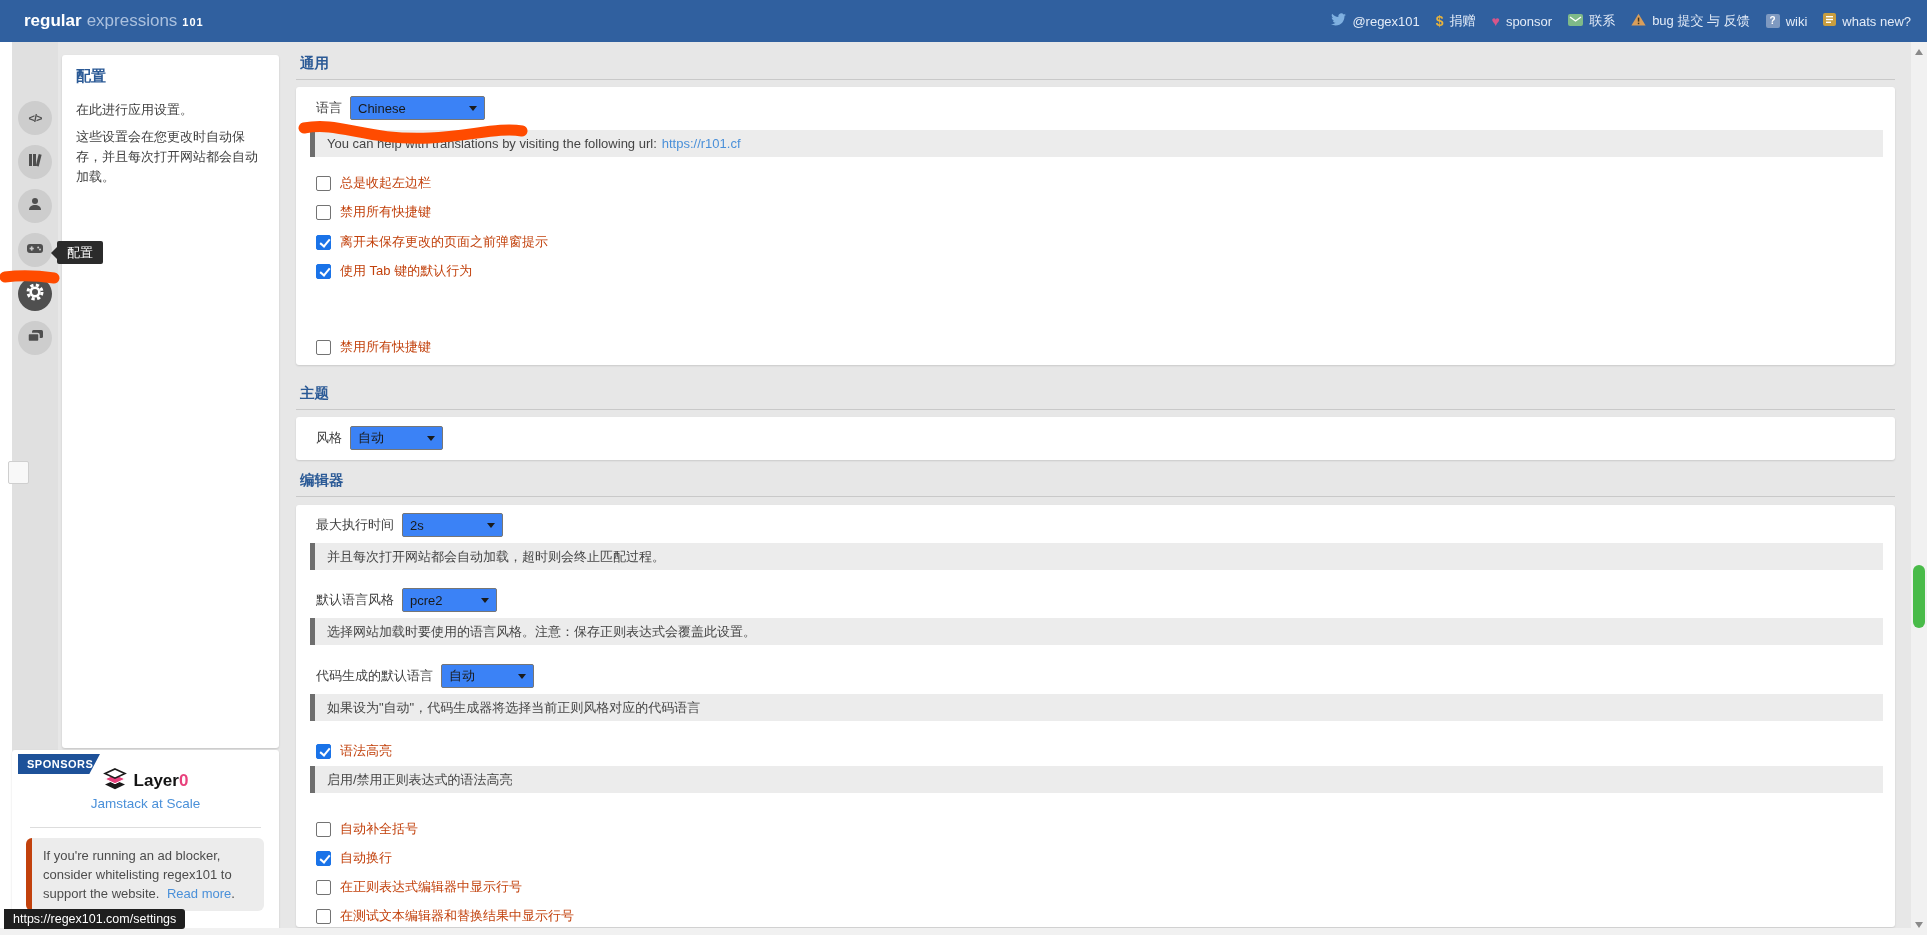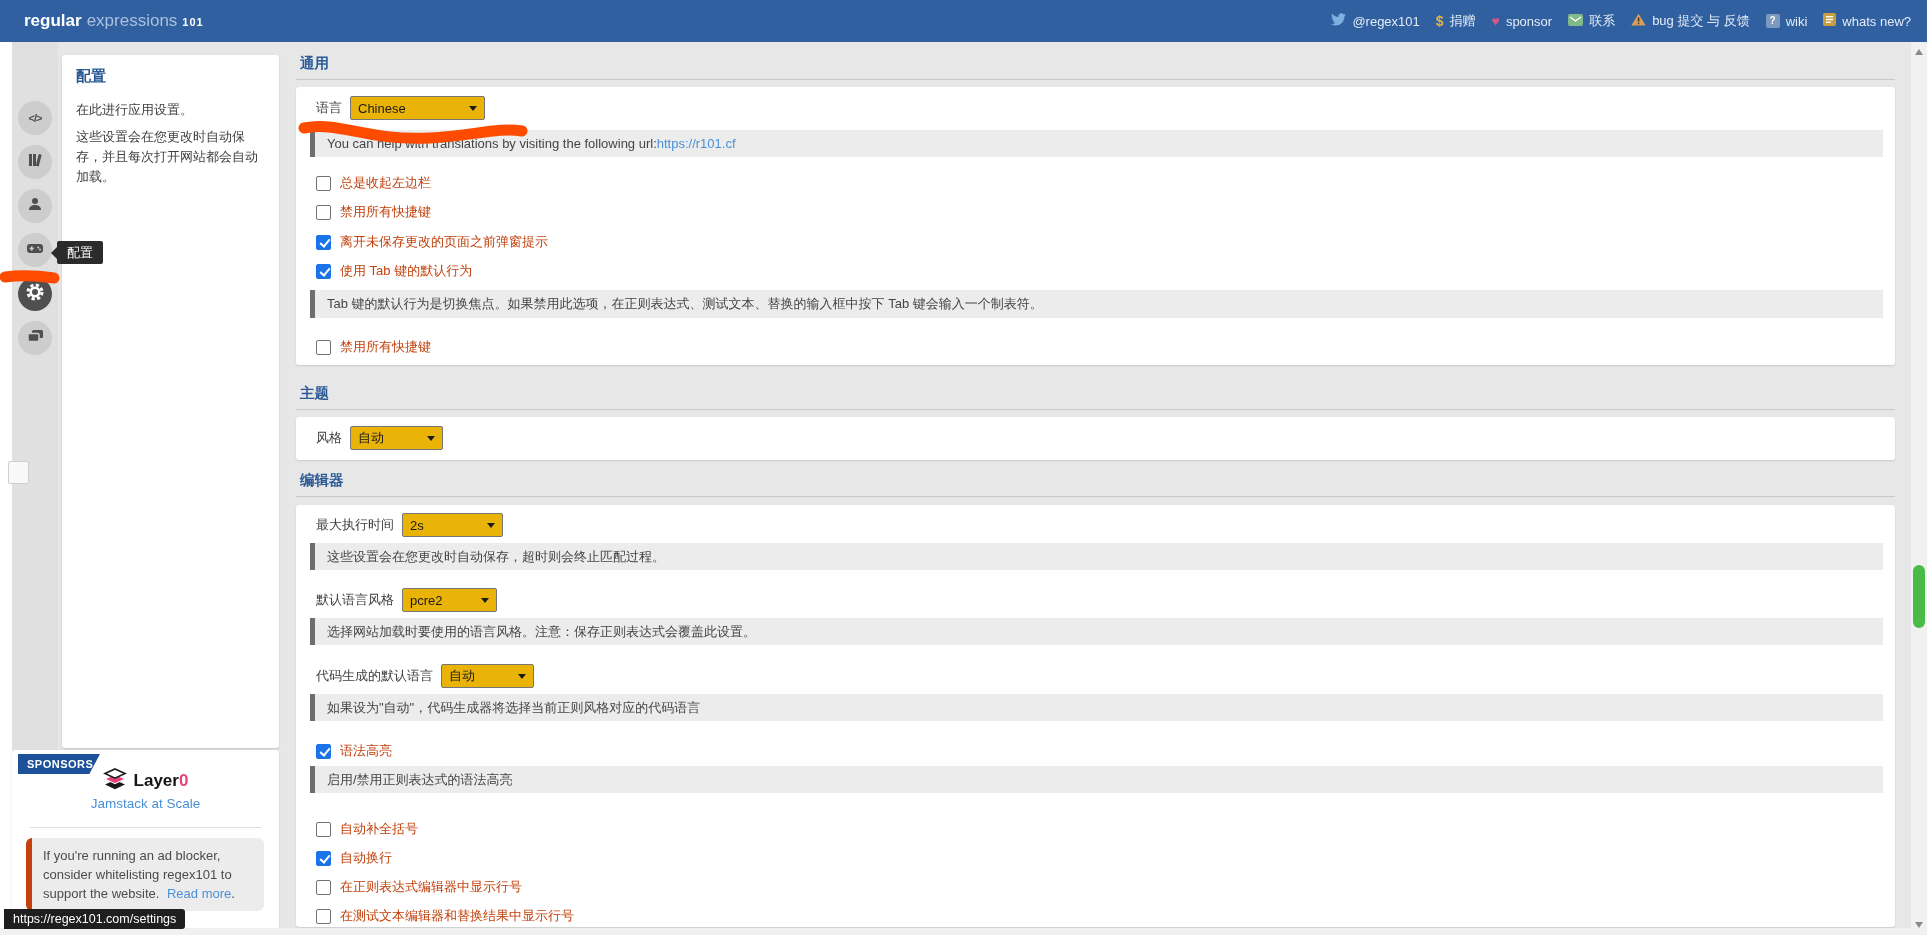--- a/index.html
+++ b/index.html
@@ -45,21 +45,21 @@
   .panel-title{position:absolute;left:14px;top:12px;font-size:15px;font-weight:bold;color:#2b5a96;}
   .panel-line1{position:absolute;left:14px;top:46px;font-size:13px;color:#3f3f3f;}
   .panel-line2{position:absolute;left:14px;top:72px;width:192px;font-size:13px;line-height:20px;color:#3f3f3f;}
 
   
   .section-title{position:absolute;left:300px;font-size:14.5px;font-weight:bold;color:#2b5a96;z-index:6;}
   .divider{position:absolute;left:296px;width:1599px;height:1px;background:#c9c9c9;z-index:6;}
   .card{position:absolute;left:296px;width:1599px;background:#fff;border-radius:3px;
         box-shadow:0 1px 2px rgba(0,0,0,.13);z-index:5;}
   .row{position:absolute;display:flex;align-items:center;gap:8px;font-size:13px;color:#3d3d3d;z-index:7;}
-  .select{background:#eab308;border:1px solid #767676;border-radius:2px;height:24px;display:flex;align-items:center;
+  .select{background:#3b82f6;border:1px solid #767676;border-radius:2px;height:24px;display:flex;align-items:center;
           justify-content:space-between;padding:0 7px;font-size:13px;color:#1a1a1a;box-sizing:border-box;cursor:pointer;}
   .chev{width:0;height:0;border-left:4px solid transparent;border-right:4px solid transparent;
         border-top:5px solid #1b1b1b;margin-left:8px;}
   .note{position:absolute;left:310px;width:1573px;background:#ececec;border-left:5px solid #6e6e6e;
         display:flex;align-items:center;padding-left:12px;font-size:13px;color:#454545;box-sizing:border-box;z-index:7;}
   .note a,.link{color:#4a90d9;text-decoration:none;cursor:pointer;}
   .cbrow{position:absolute;left:316px;height:20px;display:flex;align-items:center;gap:9px;
          font-size:13px;color:#c2410c;z-index:7;}
   .checkbox{width:15px;height:15px;box-sizing:border-box;border:1px solid #737373;border-radius:2px;
             background:#fff;position:relative;flex:none;cursor:pointer;}
@@ -212,43 +212,40 @@
   <div class="row" style="left:316px;top:96px;height:24px;">
     <span>语言</span>
     <div class="select" style="width:135px;">
       <span>Chinese</span>
       <span class="chev"></span>
     </div>
   </div>
 
   <div class="note" style="top:130px;height:27px;">
     <span>You can help with translations by visiting the following url:</span>
-    <a style="">https://r101.cf</a>
+    <a style="margin-left:5px;">https://r101.cf</a>
   </div>
 
   <div class="cbrow" style="top:173px;">
     <span class="checkbox"></span>
     <span>总是收起左边栏</span>
   </div>
   <div class="cbrow" style="top:202px;">
     <span class="checkbox"></span>
     <span>禁用所有快捷键</span>
   </div>
   <div class="cbrow" style="top:232px;">
     <span class="checkbox checked"></span>
     <span>离开未保存更改的页面之前弹窗提示</span>
   </div>
   <div class="cbrow" style="top:261px;">
     <span class="checkbox checked"></span>
     <span>使用 Tab 键的默认行为</span>
   </div>
 
-  <div class="note" style="top:290px;height:28px;">
-    <span>Tab 键的默认行为是切换焦点。如果禁用此选项，在正则表达式、测试文本、替换的输入框中按下 Tab 键会输入一个制表符。</span>
-  </div>
 
   <div class="cbrow" style="top:337px;">
     <span class="checkbox"></span>
     <span>禁用所有快捷键</span>
   </div>
 
   <div class="section-title" style="top:384px;">主题</div>
   <div class="divider" style="top:409px;"></div>
   <div class="card" style="top:417px;height:43px;"></div>
 
@@ -265,21 +262,21 @@
   <div class="card" style="top:505px;height:422px;"></div>
 
   <div class="row" style="left:316px;top:513px;height:24px;">
     <span>最大执行时间</span>
     <div class="select" style="width:101px;gap:12px;">
       <span>2s</span>
       <span class="chev"></span>
     </div>
   </div>
   <div class="note" style="top:543px;height:27px;">
-    <span>这些设置会在您更改时自动保存，超时则会终止匹配过程。</span>
+    <span>并且每次打开网站都会自动加载，超时则会终止匹配过程。</span>
   </div>
 
   <div class="row" style="left:316px;top:588px;height:24px;">
     <span>默认语言风格</span>
     <div class="select" style="width:95px;">
       <span>pcre2</span>
       <span class="chev"></span>
     </div>
   </div>
   <div class="note" style="top:618px;height:27px;">

